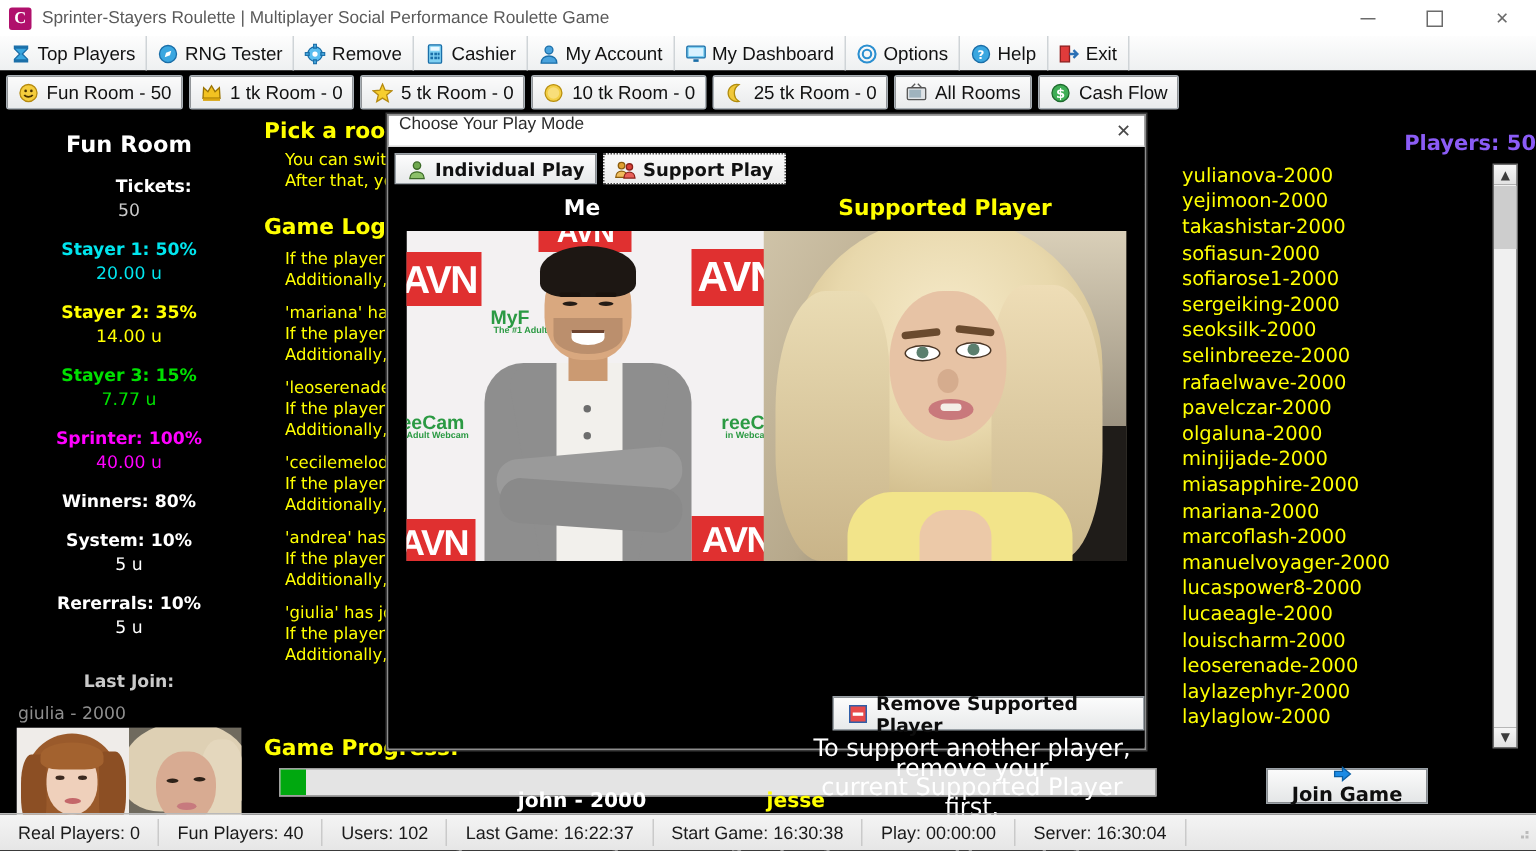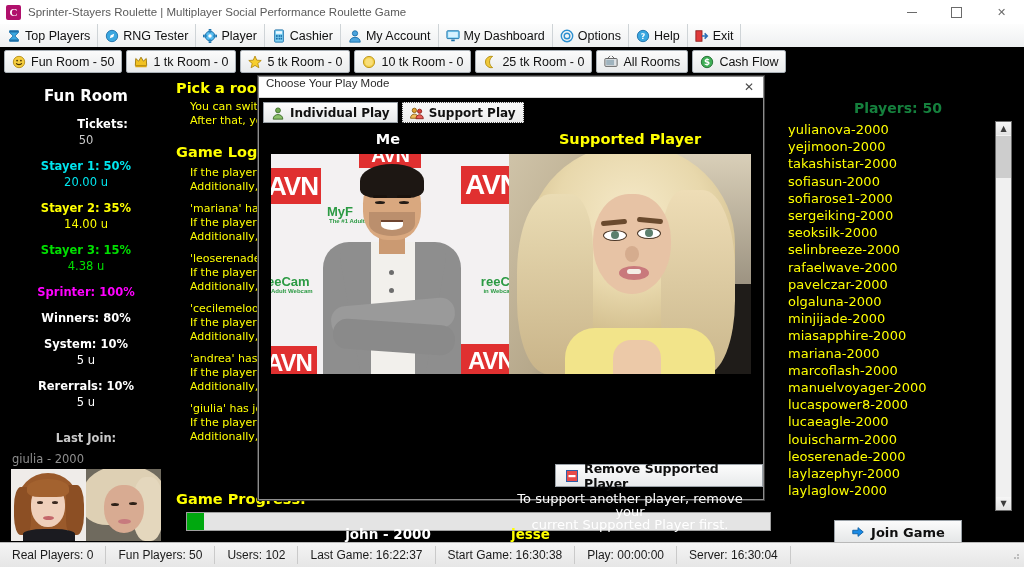--- a/index.html
+++ b/index.html
@@ -156,22 +156,22 @@
   }
   .progress-fill { height: 100%; background: #00a80f; }
 
   
   .rightpanel {
     position: absolute; top: 80px; left: 772px;
     width: 252px; height: 463px;
     font-family: "DejaVu Sans", sans-serif;
   }
   .players-head {
-    text-align: center; color:#15803d; font-size: 14px; font-weight: bold;
-    margin-top: 20px;
+    text-align: right; color:#8b5cf6; font-size: 14px; font-weight: bold;
+    margin-top: 8px;
   }
   .players-wrap {
     position: relative;
     margin: 5px 12px 0 16px;
     height: 390px;
   }
   .players-list {
     position:absolute; left:0; top:0; right: 20px; bottom: 0;
     overflow: hidden;
   }
@@ -193,20 +193,21 @@
   .sb-thumb { position:absolute; top: 14px; left:0; right:0; height: 42px; background:#cdcdcd; }
   .join-wrap { text-align:center; margin-top: 9px; }
   .join-btn {
     display:inline-flex; align-items:center; justify-content:center;
     height: 22px; padding: 0 16px;
     background: linear-gradient(#fbfbfb,#e4e6e7);
     border: 1px solid #9aa1a7;
     font-size: 13px; font-weight: bold; color:#0f0f0f;
     font-family: "DejaVu Sans", sans-serif;
     cursor: default;
+    flex-direction: column;
   }
   .join-btn .mi { margin-right: 6px; }
 
   
   .statusbar {
     position: absolute; bottom: 0; left: 0;
     width: 1024px; height: 24px;
     background: linear-gradient(#f4f4f4,#e6e6e6);
     border-top: 1px solid #b9b9b9;
     display: flex; align-items: center;
@@ -329,22 +330,22 @@
     display:flex; align-items:center; justify-content:center;
     height: 21px; padding: 0 10px;
     background: linear-gradient(#fcfcfc,#e8eaeb);
     border: 1px solid #9aa1a7;
     font-size: 12.5px; font-weight: bold; color:#0d0d0d;
     cursor: default;
   }
   .remove-btn .mi { margin-right: 6px; }
 
   .sup-note {
-    position:absolute; left: 250px; top: 369px; width: 242px;
-    text-align:center; color:#ffffff; font-size: 13px; line-height: 13px;
+    position:absolute; left: 268px; top: 369px; width: 242px;
+    text-align:center; color:#ffffff; font-size: 16px; line-height: 13px;
   }
   .name-me {
     position:absolute; left: 10px; top: 403px; width: 238px; text-align:center;
     color:#ffffff; font-size: 13.5px; font-weight: bold;
   }
   .name-sup {
     position:absolute; left: 252px; top: 403px; width: 238px; 
     color:#ffff00; font-size: 13.5px; font-weight: bold;
   }
   .dlg-note {
@@ -393,21 +394,21 @@
             <circle cx="8" cy="8" r="5.5" fill="#58bdf0" stroke="#1a6ea8"></circle>
             <circle cx="8" cy="8" r="2" fill="#fff"></circle>
             <g fill="#58bdf0" stroke="#1a6ea8">
               <rect x="7" y="0.5" width="2" height="3"></rect>
               <rect x="7" y="12.5" width="2" height="3"></rect>
               <rect x="0.5" y="7" width="3" height="2"></rect>
               <rect x="12.5" y="7" width="3" height="2"></rect>
             </g>
           </svg>
         </span>
-        <span>Player</span>
+        <span>Remove</span>
       </div>
       <div class="menu-item">
         <span class="mi">
           <svg width="14" height="14" viewBox="0 0 16 16">
             <rect x="3" y="1" width="10" height="14" rx="1" fill="#7fd0f2" stroke="#1a6ea8"></rect>
             <rect x="4.5" y="2.5" width="7" height="3" fill="#eaf8ff"></rect>
             <g fill="#1a6ea8">
               <rect x="4.5" y="7" width="2" height="2"></rect>
               <rect x="7.5" y="7" width="2" height="2"></rect>
               <rect x="10" y="7" width="1.5" height="2"></rect>
@@ -544,24 +545,25 @@
         <div class="lp-grp">
           <div class="lp-lbl" style="color:#00e5ee">Stayer 1: 50%</div>
           <div class="lp-val" style="color:#00e5ee">20.00 u</div>
         </div>
         <div class="lp-grp">
           <div class="lp-lbl" style="color:#ffff00">Stayer 2: 35%</div>
           <div class="lp-val" style="color:#ffff00">14.00 u</div>
         </div>
         <div class="lp-grp">
           <div class="lp-lbl" style="color:#00e000">Stayer 3: 15%</div>
-          <div class="lp-val" style="color:#00e000">4.38 u</div>
+          <div class="lp-val" style="color:#00e000">7.77 u</div>
         </div>
         <div class="lp-grp">
           <div class="lp-lbl" style="color:#ff00ff">Sprinter: 100%</div>
+          <div class="lp-val" style="color:#ff00ff">40.00 u</div>
         </div>
         <div class="lp-grp">
           <div class="lp-lbl" style="color:#ffffff">Winners: 80%</div>
         </div>
         <div class="lp-grp">
           <div class="lp-lbl" style="color:#ffffff">System: 10%</div>
           <div class="lp-val" style="color:#ffffff">5 u</div>
         </div>
         <div class="lp-grp">
           <div class="lp-lbl" style="color:#ffffff">Rererrals: 10%</div>
@@ -793,21 +795,21 @@
       <div class="name-me">john - 2000</div>
       <div class="name-sup">jesse</div>
 
       <div class="dlg-note">Play and share all your winnings equally with the supported player.</div>
 
     </div>
   </div>
 
   <div class="statusbar" id="statusbar">
       <div class="status-cell">Real Players: 0</div>
-      <div class="status-cell">Fun Players: 50</div>
+      <div class="status-cell">Fun Players: 40</div>
       <div class="status-cell">Users: 102</div>
       <div class="status-cell">Last Game: 16:22:37</div>
       <div class="status-cell">Start Game: 16:30:38</div>
       <div class="status-cell">Play: 00:00:00</div>
       <div class="status-cell">Server: 16:30:04</div>
       <div class="grip"><svg width="12" height="12">
           <g fill="#8d8d8d">
             <rect x="8" y="8" width="2" height="2"></rect>
             <rect x="5" y="8" width="2" height="2"></rect>
             <rect x="8" y="5" width="2" height="2"></rect>

